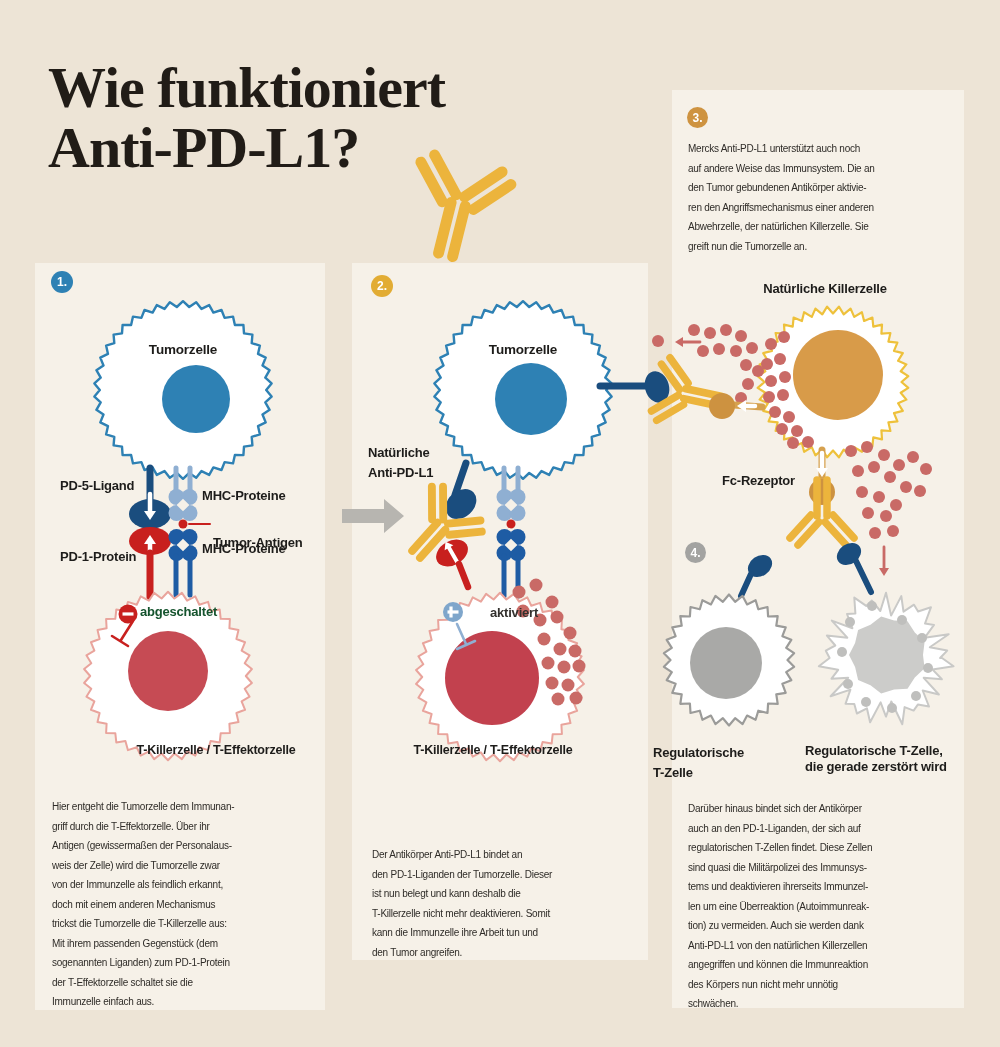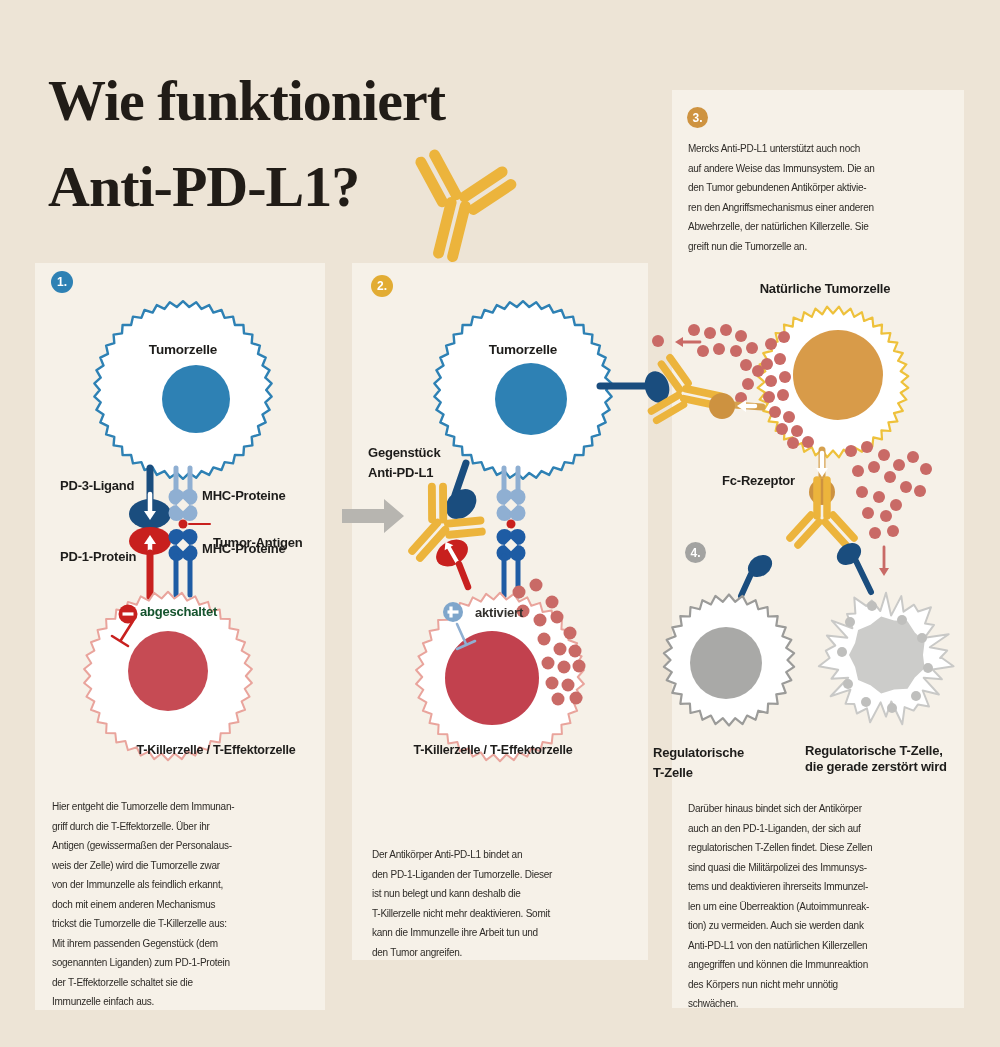--- a/index.html
+++ b/index.html
@@ -9,21 +9,21 @@
   #svgwrap{position:absolute;left:0;top:0;width:1000px;height:1047px;z-index:1;pointer-events:none;}
   .lbl{position:absolute;z-index:2;color:#1d1c1a;font-weight:bold;font-size:13px;letter-spacing:-0.2px;}
   .pre{white-space:pre-line;}
   .body-text{position:absolute;z-index:2;color:#2f2c28;font-size:10px;line-height:19.5px;
              letter-spacing:-0.25px;white-space:pre-line;}
   .badge{position:absolute;z-index:3;width:22px;height:22px;border-radius:50%;
          color:#fff;font-weight:bold;font-size:12px;display:flex;align-items:center;
          justify-content:center;}
   .title{position:absolute;left:48px;top:58px;z-index:2;
          font-family:"Liberation Serif",serif;font-weight:600;font-size:58px;
-         line-height:86px;color:#211c17;letter-spacing:-1px;white-space:pre-line;}
+         line-height:60px;color:#211c17;letter-spacing:-1px;white-space:pre-line;}
   .ctr{text-align:center;}
   .red{color:#14532d;}
 </style>
 </head>
 <body>
 
 <div class="card" style="left:35px;top:263px;width:290px;height:747px"></div>
 <div class="card" style="left:352px;top:263px;width:296px;height:697px"></div>
 <div class="card" style="left:672px;top:90px;width:292px;height:918px"></div>
 
@@ -239,58 +239,58 @@
 
 <div class="title pre">Wie funktioniert
 Anti-PD-L1?</div>
 
 <div class="badge" style="left:51px;top:271px;background:#2E81B4">1.</div>
 <div class="badge" style="left:371px;top:275px;background:#E2AC33">2.</div>
 <div class="badge" style="left:687px;top:107px;background:#CE9340;width:21px;height:21px">3.</div>
 <div class="badge" style="left:685px;top:542px;background:#A3A3A1;width:21px;height:21px">4.</div>
 
 <div class="lbl ctr" style="left:123px;top:342px;width:120px;font-size:13.5px">Tumorzelle</div>
-<div class="lbl" style="left:60px;top:478px">PD-3-Ligand</div>
+<div class="lbl" style="left:60px;top:478px">PD-5-Ligand</div>
 <div class="lbl" style="left:202px;top:488px">MHC-Proteine</div>
 <div class="lbl" style="left:213px;top:535px">Tumor-Antigen</div>
 <div class="lbl" style="left:202px;top:541px">MHC-Proteine</div>
 <div class="lbl" style="left:60px;top:549px">PD-1-Protein</div>
 <div class="lbl red" style="left:140px;top:604px">abgeschaltet</div>
 <div class="lbl ctr" style="left:116px;top:743px;width:200px;font-size:12.5px">T-Killerzelle / T-Effektorzelle</div>
 <div class="body-text" style="left:52px;top:797px;width:268px">Hier entgeht die Tumorzelle dem Immunan-
 griff durch die T-Effektorzelle. Über ihr
 Antigen (gewissermaßen der Personalaus-
 weis der Zelle) wird die Tumorzelle zwar
 von der Immunzelle als feindlich erkannt,
 doch mit einem anderen Mechanismus
 trickst die Tumorzelle die T-Killerzelle aus:
 Mit ihrem passenden Gegenstück (dem
 sogenannten Liganden) zum PD-1-Protein
 der T-Effektorzelle schaltet sie die
 Immunzelle einfach aus.</div>
 
 <div class="lbl ctr" style="left:463px;top:342px;width:120px;font-size:13.5px">Tumorzelle</div>
-<div class="lbl pre" style="left:368px;top:443px;line-height:19.5px">Gegenstück
+<div class="lbl pre" style="left:368px;top:443px;line-height:19.5px">Natürliche
 Anti-PD-L1</div>
-<div class="lbl" style="left:475px;top:605px;color:#33312e">aktiviert</div>
+<div class="lbl" style="left:490px;top:605px;color:#33312e">aktiviert</div>
 <div class="lbl ctr" style="left:393px;top:743px;width:200px;font-size:12.5px">T-Killerzelle / T-Effektorzelle</div>
 <div class="body-text" style="left:372px;top:845px;width:262px">Der Antikörper Anti-PD-L1 bindet an
 den PD-1-Liganden der Tumorzelle. Dieser
 ist nun belegt und kann deshalb die
 T-Killerzelle nicht mehr deaktivieren. Somit
 kann die Immunzelle ihre Arbeit tun und
 den Tumor angreifen.</div>
 
 <div class="body-text" style="left:688px;top:139px;width:266px">Mercks Anti-PD-L1 unterstützt auch noch
 auf andere Weise das Immunsystem. Die an
 den Tumor gebundenen Antikörper aktivie-
 ren den Angriffsmechanismus einer anderen
 Abwehrzelle, der natürlichen Killerzelle. Sie
 greift nun die Tumorzelle an.</div>
-<div class="lbl ctr" style="left:745px;top:281px;width:160px">Natürliche Tumorzelle</div>
+<div class="lbl ctr" style="left:745px;top:281px;width:160px">Natürliche Killerzelle</div>
 <div class="lbl" style="left:722px;top:473px">Fc-Rezeptor</div>
 <div class="lbl pre" style="left:653px;top:743px;line-height:19.5px;width:110px">Regulatorische
 T-Zelle</div>
 <div class="lbl pre" style="left:805px;top:743px;line-height:16px;width:158px">Regulatorische T-Zelle,
 die gerade zerstört wird</div>
 <div class="body-text" style="left:688px;top:799px;width:268px">Darüber hinaus bindet sich der Antikörper
 auch an den PD-1-Liganden, der sich auf
 regulatorischen T-Zellen findet. Diese Zellen
 sind quasi die Militärpolizei des Immunsys-
 tems und deaktivieren ihrerseits Immunzel-

